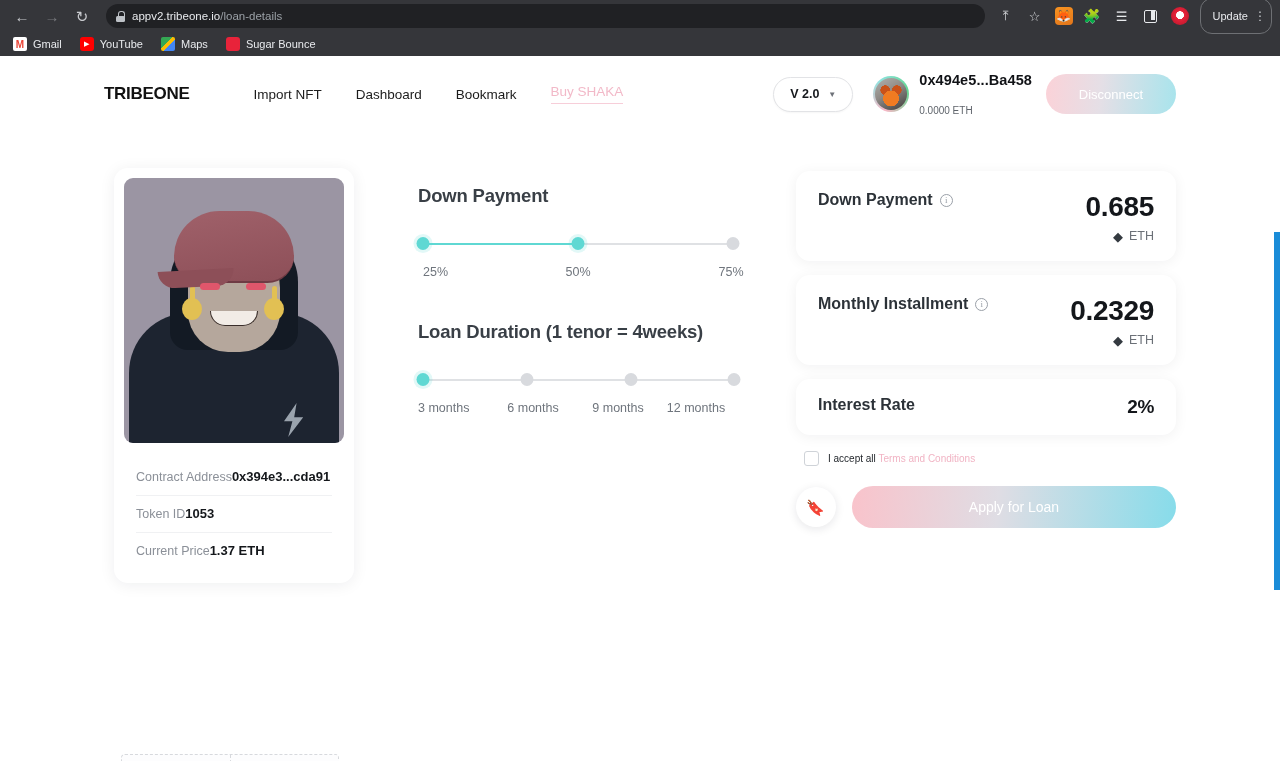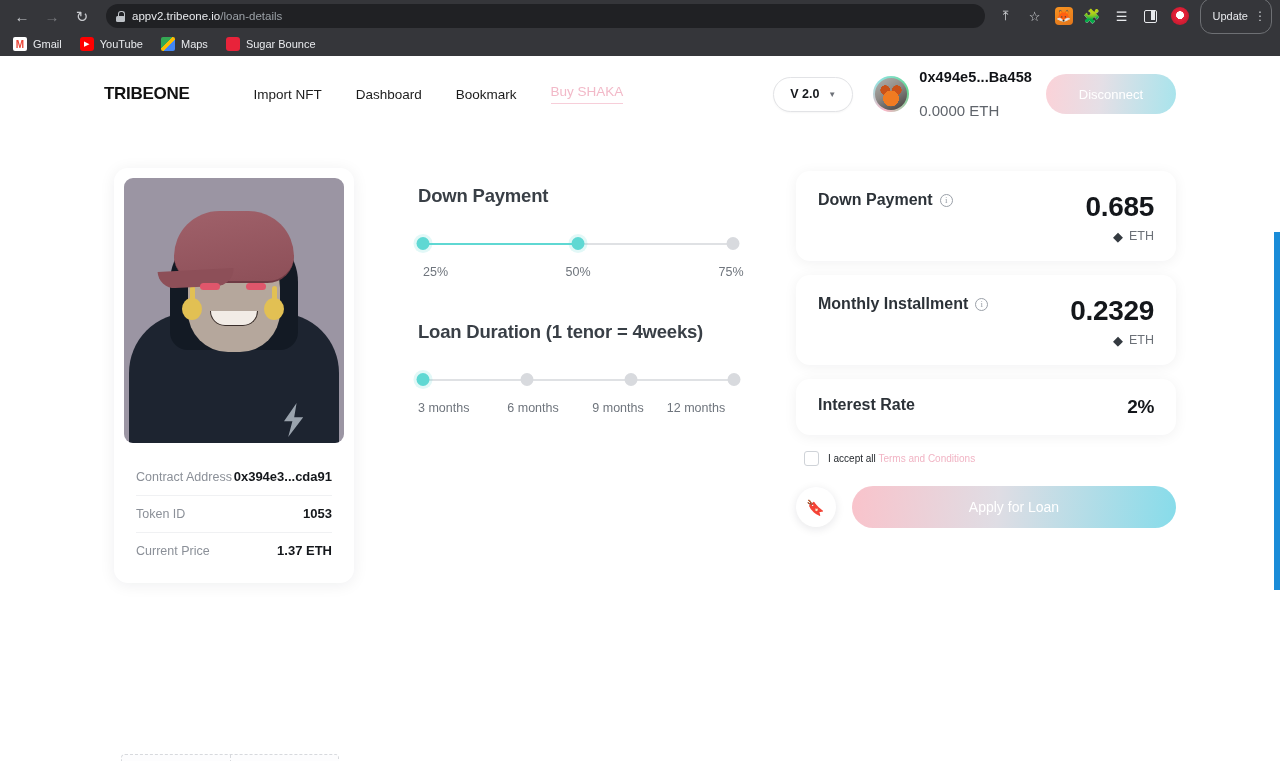--- a/index.html
+++ b/index.html
@@ -175,21 +175,21 @@
     border-radius: 50%;
     background:
       radial-gradient(circle at 50% 64%, #f07b22 0%, #f07b22 30%, transparent 31%),
       radial-gradient(circle at 32% 38%, #c9521a 0%, #c9521a 16%, transparent 17%),
       radial-gradient(circle at 68% 38%, #c9521a 0%, #c9521a 16%, transparent 17%),
       linear-gradient(150deg, #b4b1ae 0%, #8e8a86 45%, #3e3c3a 100%);
     overflow: hidden;
   }
   .wallet-text { margin-left: 10px; }
   .wallet-addr { font-size: 14.5px; font-weight: bold; color: #101216; letter-spacing: .1px; }
-  .wallet-bal { font-size: 15px; color: #5f646b; margin-top: 17px; }
+  .wallet-bal { font-size: 10px; color: #5f646b; margin-top: 17px; }
   .disconnect-btn {
     margin-left: 14px;
     width: 130px; height: 40px;
     border-radius: 21px;
     background: linear-gradient(95deg, #fbd2d8 0%, #e5dfe6 42%, #a8e4ec 100%);
     color: #ffffff;
     font-size: 13px;
     display: flex; align-items: center; justify-content: center;
     border: none;
     font-family: "Liberation Sans", sans-serif;
@@ -270,21 +270,21 @@
   .ch-earstem.r { left: 148px; }
   .ch-logo {
     position:absolute; right:36px; bottom:6px;
     width: 30px; height: 34px;
     background:#9aa3ad;
     clip-path: polygon(62% 0, 20% 54%, 48% 54%, 34% 100%, 84% 42%, 54% 42%);
   }
 
   .nft-rows { margin-top: 16px; padding: 0 12px; }
   .nft-row {
-    display: flex; justify-content: space-between; align-items: center;
+    display: flex; align-items: center;
     padding: 10px 0 11px;
     border-bottom: 1px solid #f0f1f3;
   }
   .nft-row:last-child { border-bottom: none; }
   .nft-k { font-size: 12.5px; color: #8b9098; }
   .nft-v { font-size: 13px; color: #14171b; font-weight: bold; }
 
   
   .sliders { flex: 1; padding-left: 64px; padding-top: 17px; }
   .slider-group { margin-bottom: 40px; }

